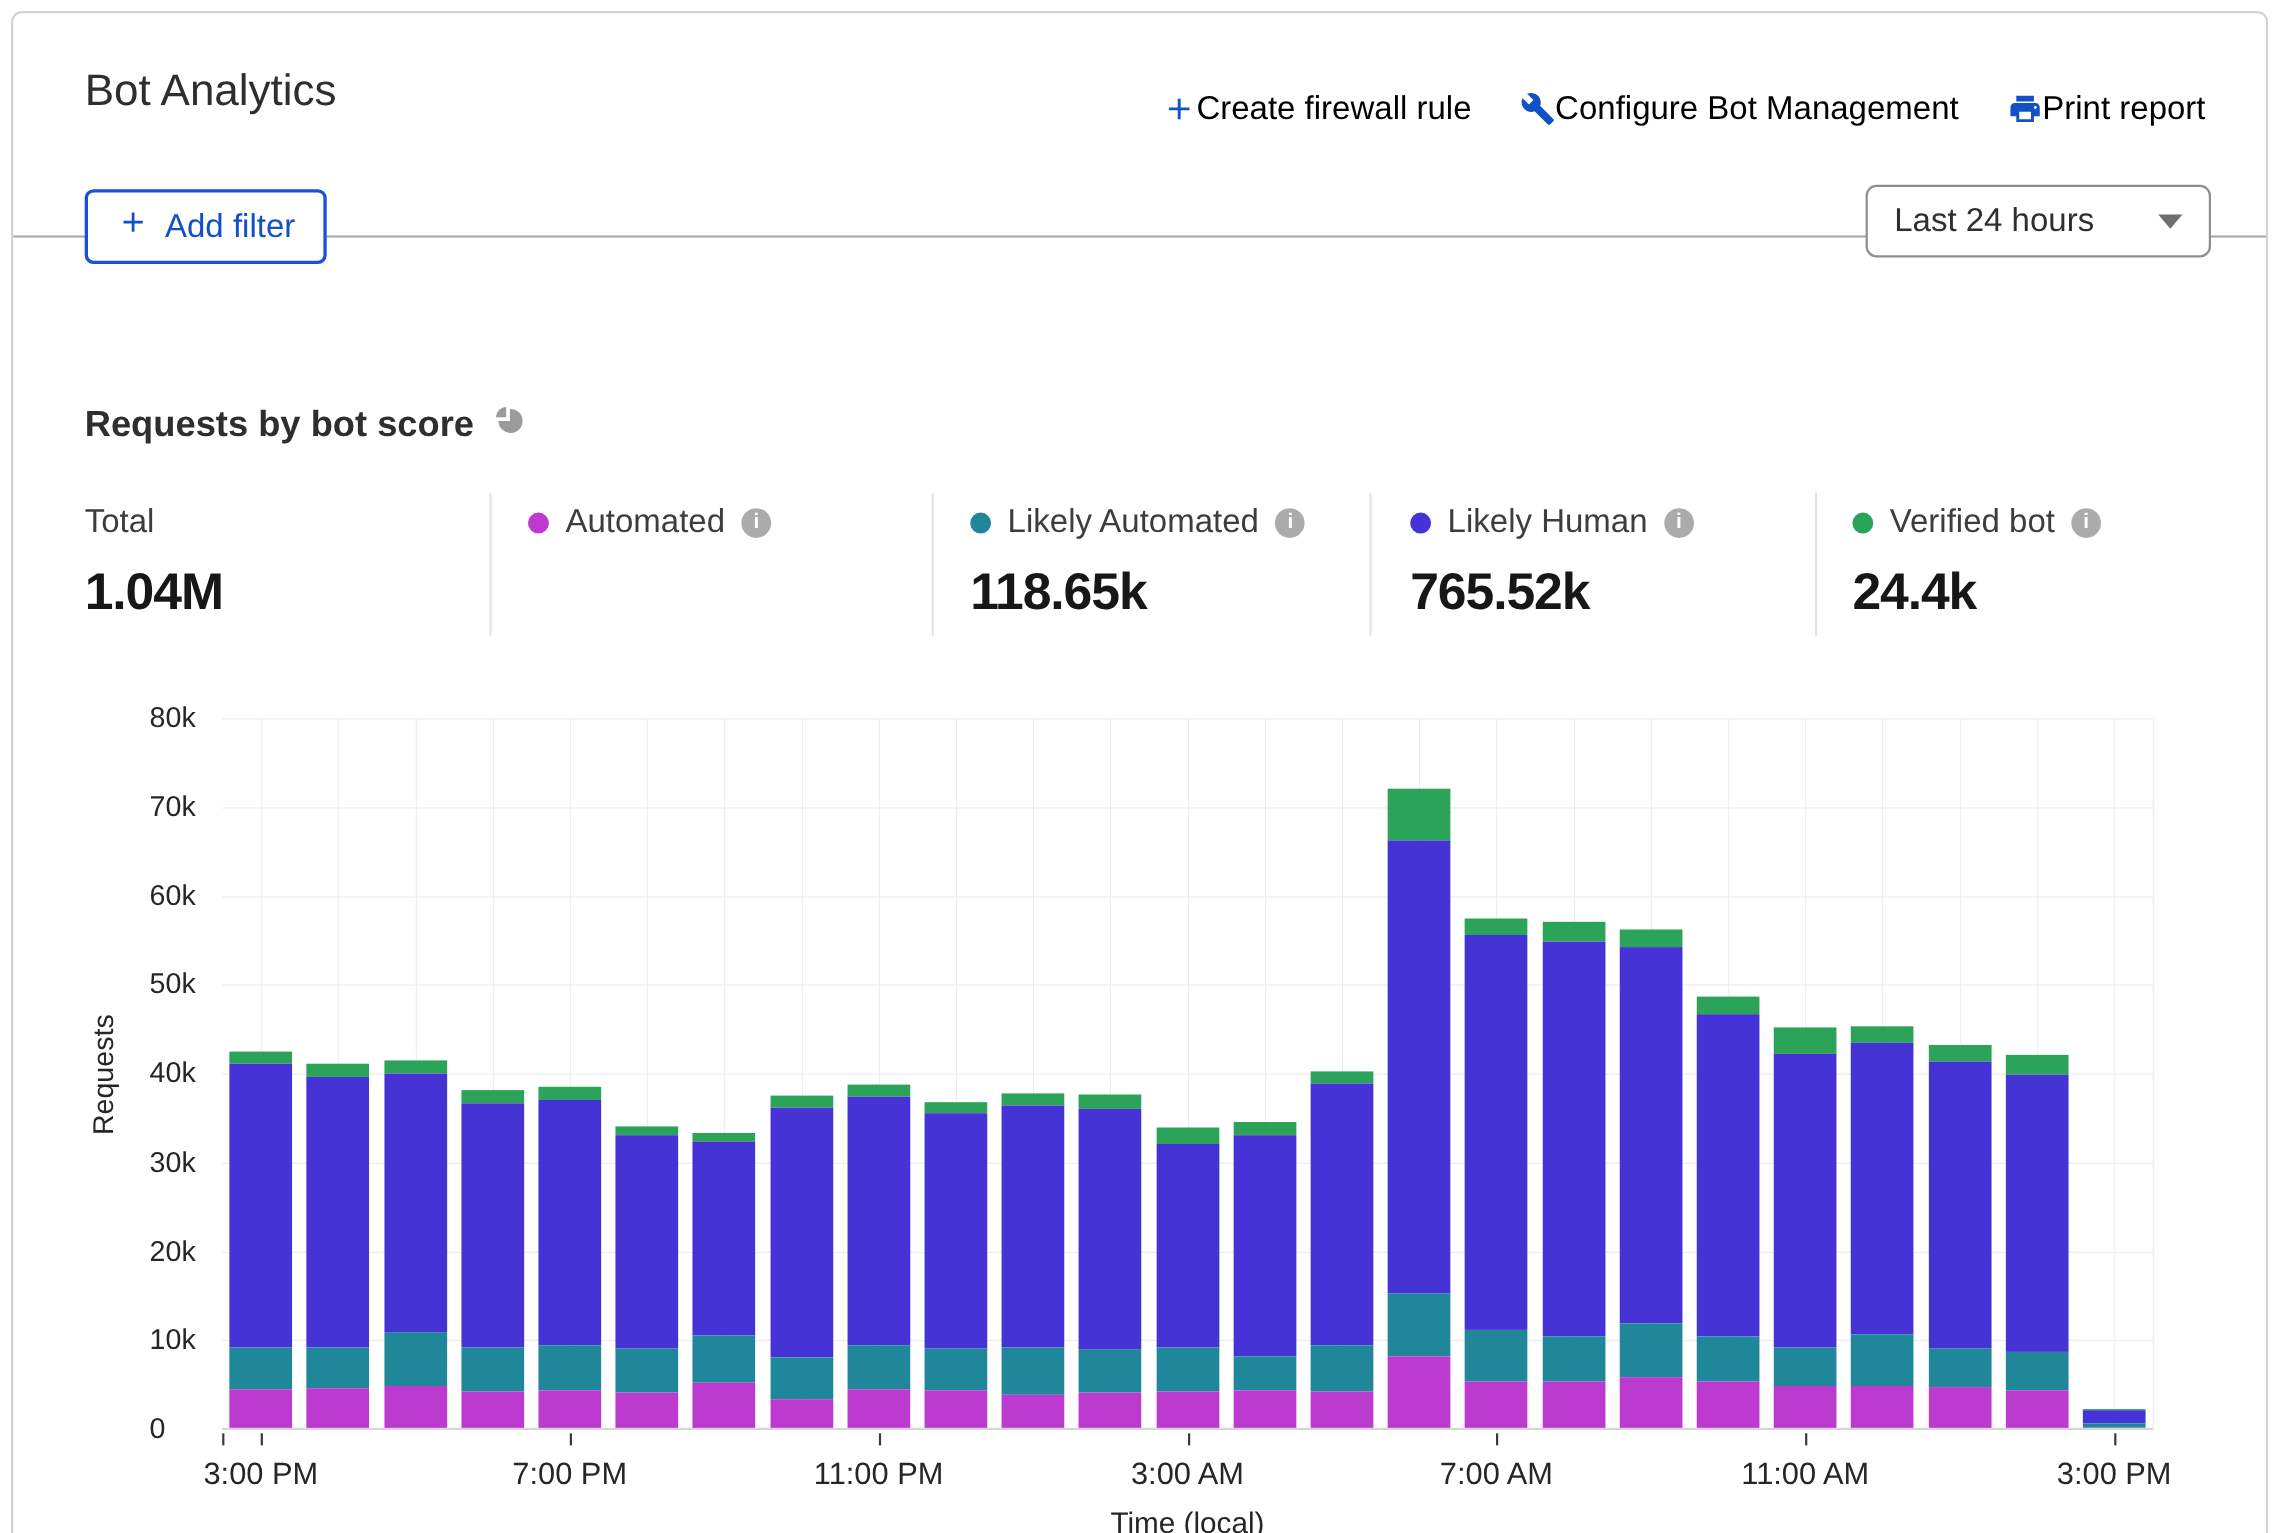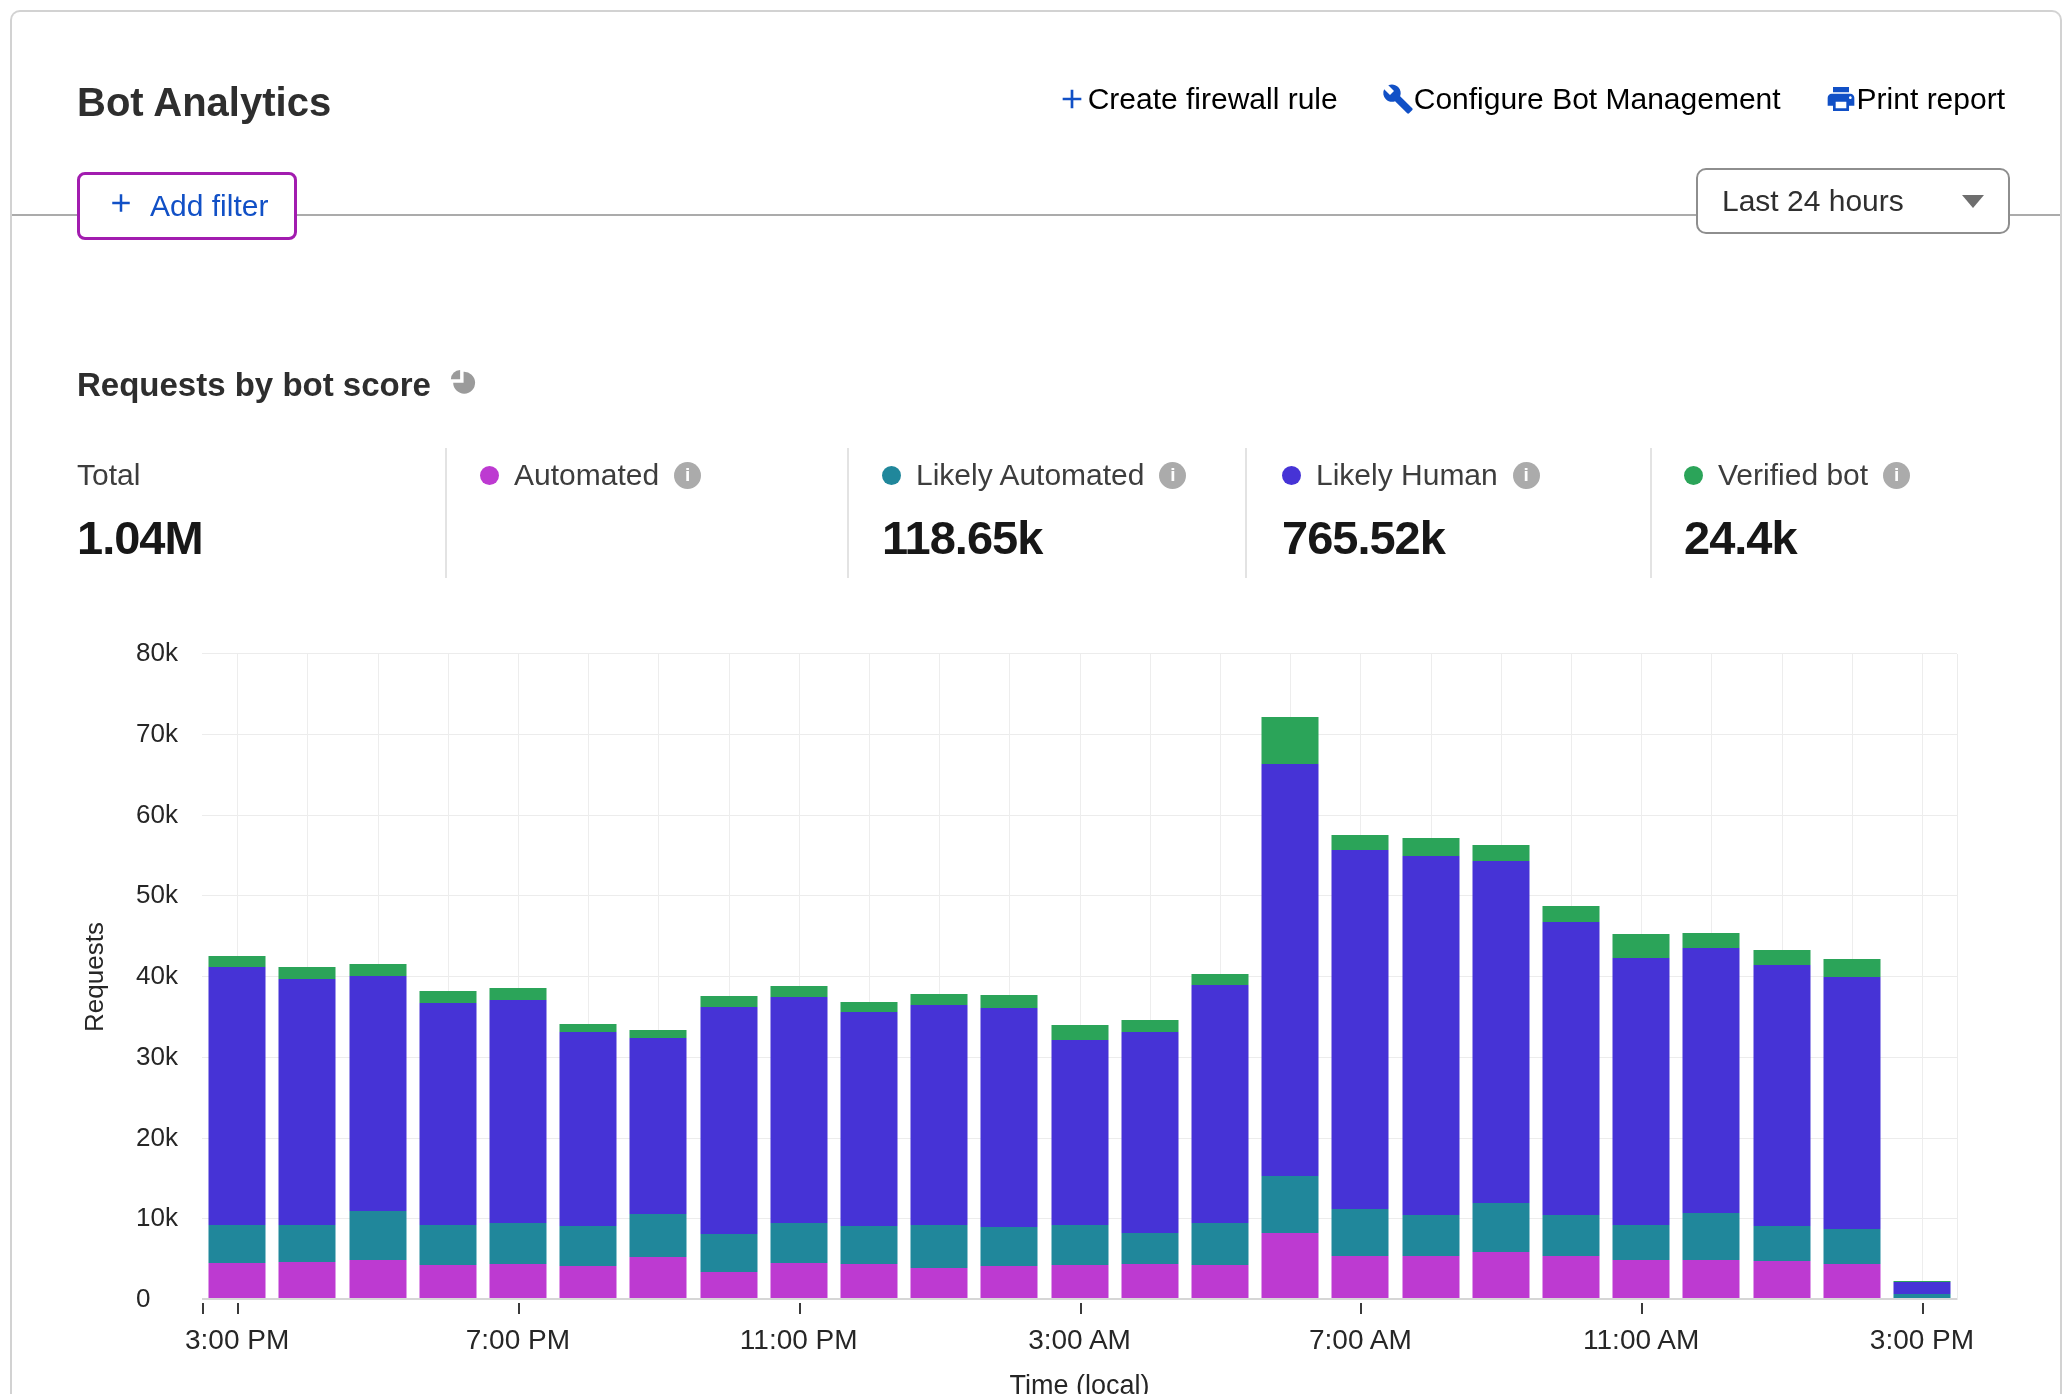--- a/index.html
+++ b/index.html
@@ -1,19 +1,19 @@
 <!DOCTYPE html>
 <html><head>
 <meta charset="utf-8">
 <style>
   html,body{margin:0;padding:0;background:#fff;}
   body{width:2070px;height:1394px;position:relative;font-family:"Liberation Sans",sans-serif;overflow:hidden;}
   .card{position:absolute;left:10px;top:10px;width:2048px;height:1384px;border:2px solid #d2d2d2;border-bottom:none;border-radius:10px 10px 0 0;background:#fff;}
   .header{position:relative;height:202px;border-bottom:2px solid #ababab;}
-  .page-title{position:absolute;left:65px;top:48px;font-size:40px;font-weight:700;color:#2e2e2e;margin-top:20px;}
+  .page-title{position:absolute;left:65px;top:48px;font-size:40px;font-weight:400;color:#2e2e2e;}
   .actions{position:absolute;top:70px;right:55px;display:flex;gap:44px;align-items:center;}
   .action{display:flex;align-items:center;gap:0;font-size:30px;cursor:pointer;}
   .action svg{display:block;}
   .add-filter{position:absolute;left:65px;top:160px;display:flex;align-items:center;gap:14px;height:62px;padding:0 26px;border-radius:8px;font-size:30px;background:#fff;cursor:pointer;}
   .range-select{position:absolute;right:50px;top:156px;width:314px;height:66px;border:2px solid #8e8e8e;border-radius:10px;display:flex;align-items:center;justify-content:space-between;padding:0 24px;font-size:30px;color:#2f2f2f;background:#fff;cursor:pointer;box-sizing:border-box;}
   .caret{width:0;height:0;border-left:11px solid transparent;border-right:11px solid transparent;border-top:13px solid #6e6e6e;}
   .section-title{position:absolute;left:65px;top:354px;font-size:33px;font-weight:600;color:#2e2e2e;display:flex;align-items:center;gap:16px;}
   .stat{position:absolute;top:444px;}
   .stat-top{display:flex;align-items:center;gap:15px;height:38px;}
   .dot{width:19px;height:19px;border-radius:50%;flex:0 0 auto;}
@@ -64,21 +64,21 @@
       <div class="action">
         <span>
           <svg width="32" height="32" viewBox="0 0 24 24" fill="#1150c6">
               <path d="M19 8H5c-1.66 0-3 1.34-3 3v6h4v4h12v-4h4v-6c0-1.66-1.34-3-3-3zm-3 11H8v-5h8v5zm3-7c-.55 0-1-.45-1-1s.45-1 1-1 1 .45 1 1-.45 1-1 1zm-1-9H6v4h12V3z"></path>
             </svg>
         </span>
         <span class="accent-text">Print report</span>
       </div>
     </div>
 
-    <div class="add-filter" style="border:3px solid #a21caf;color:#1150c6;">
+    <div class="add-filter" style="border:3px solid #1d4ed8;color:#1150c6;">
       <span>
         <svg width="30" height="30" viewBox="0 0 24 24" fill="#1150c6">
             <path d="M19 13h-6v6h-2v-6H5v-2h6V5h2v6h6v2z"></path>
           </svg>
       </span>
       <span>Add filter</span>
     </div>
 
     <div class="range-select">
       <span>Last 24 hours</span>

